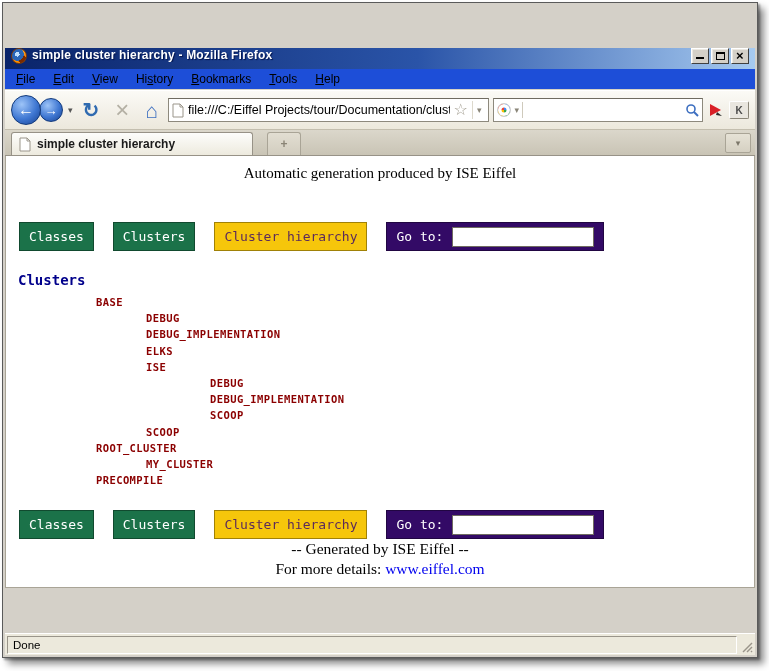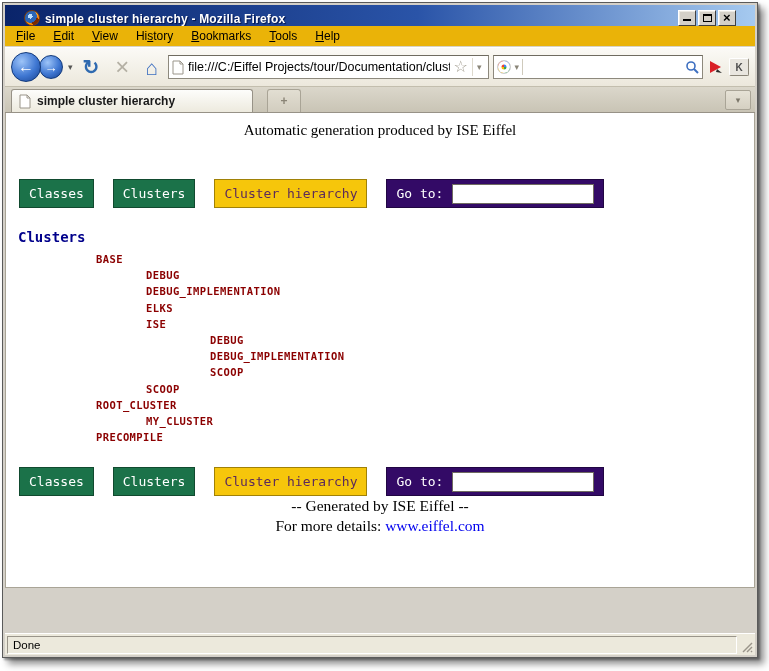--- a/index.html
+++ b/index.html
@@ -12,22 +12,22 @@
     border:1px solid #5a5a5a;
     box-shadow: 6px 6px 7px rgba(0,0,0,.45), 2px 2px 2px rgba(0,0,0,.35);
     display:flex; flex-direction:column;
     padding:2px;
   }
 
   
   .titlebar{
     height:21px; flex:0 0 21px;
     background:linear-gradient(to right,#0a246a 0%,#2a54a8 55%,#a6caf0 100%);
-    display:flex; align-items:flex-end; padding:0 19px; color:#fff;
-    font-size:12px; font-weight:bold; letter-spacing:.2px;
+    display:flex; align-items:flex-start; padding:0 6px; color:#fff;
+    font-size:12px; font-weight:bold; letter-spacing:.2px;margin-top:43px;
   }
   .ff-logo{ width:16px; height:16px; border-radius:50%; margin-right:5px; flex:0 0 16px;
     background:
       radial-gradient(circle at 38% 38%, #bfe0ff 0 18%, #2a66b8 19% 52%, transparent 53%),
       radial-gradient(circle at 70% 70%, #7a2a00 0 30%, transparent 31%),
       conic-gradient(from 200deg, #ff9500, #e85d00, #ffb733, #ff7a00, #ff9500);
     border:1px solid #7a3c0a;
   }
   .title-text{ flex:1; overflow:hidden; white-space:nowrap; text-shadow:1px 1px 1px #00124a; }
   .win-btns{ display:flex; gap:2px; }
@@ -37,21 +37,21 @@
     box-shadow: inset 1px 1px 0 #ece9e2;
     display:flex; align-items:center; justify-content:center;
     color:#000; font-size:11px; font-weight:bold; line-height:1;
   }
   .glyph-min{ width:8px; height:8px; border-bottom:2px solid #000; margin-top:-2px; }
   .glyph-max{ width:9px; height:8px; border:1px solid #000; border-top-width:2px; }
   .glyph-close{ font-size:13px; margin-top:-2px; }
 
   
   .menubar{
-    height:21px; flex:0 0 21px; background:#eab308;
+    height:21px; flex:0 0 21px; background:#1d4ed8;
     border-bottom:1px solid #d7d3c6;
     display:flex; align-items:center; font-size:12px; color:#000; padding-left:2px;
   }
   .menu-item{ padding:2px 9px; cursor:default; }
   .accel{ text-decoration:underline; }
 
   
   .toolbar{
     height:40px; flex:0 0 40px;
     background:linear-gradient(#fbfaf6,#ece8dc);

